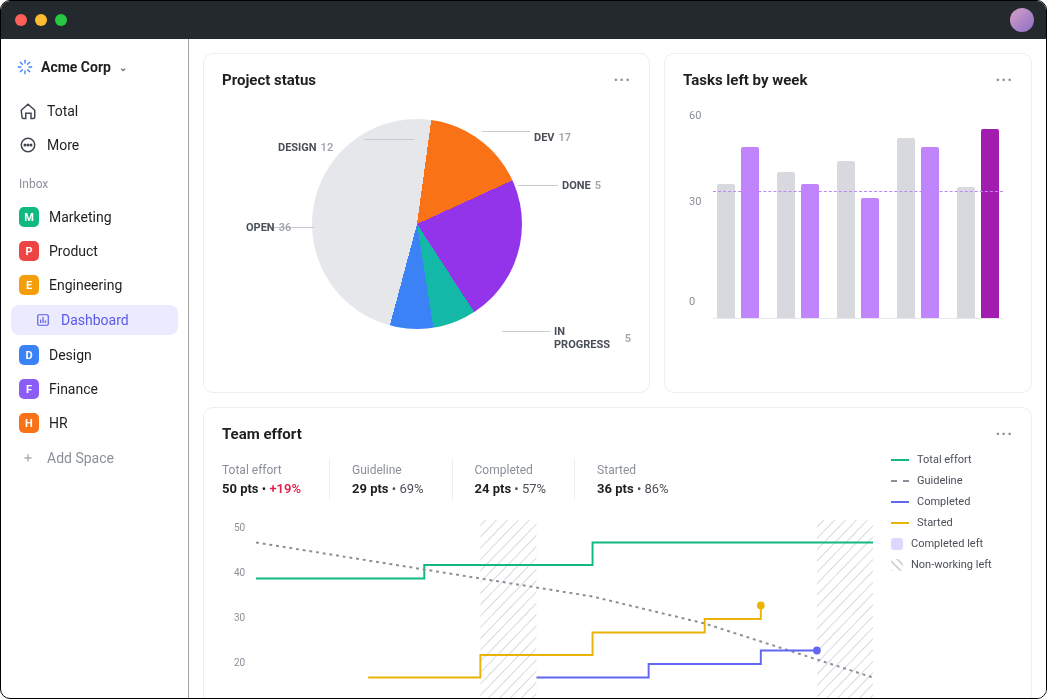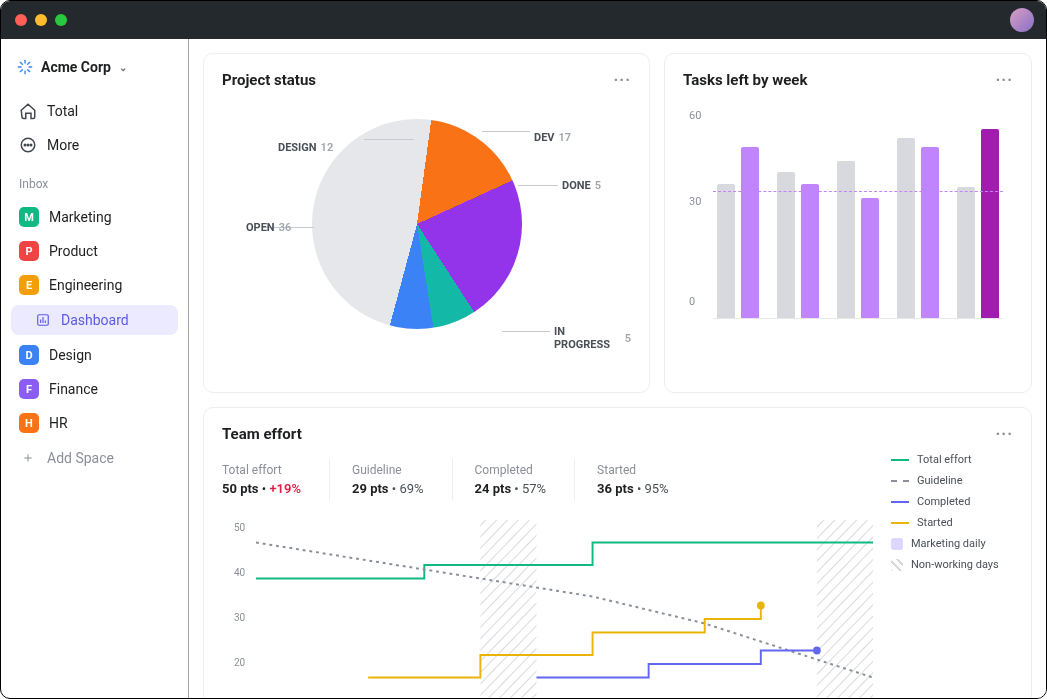--- a/index.html
+++ b/index.html
@@ -270,21 +270,21 @@
               <div class="metric">
                 <div class="mlabel">Guideline</div>
                 <div class="mval"><span>29 pts</span> <span class="mpct">• <span>69%</span></span></div>
               </div>
               <div class="metric">
                 <div class="mlabel">Completed</div>
                 <div class="mval"><span>24 pts</span> <span class="mpct">• <span>57%</span></span></div>
               </div>
               <div class="metric">
                 <div class="mlabel">Started</div>
-                <div class="mval"><span>36 pts</span> <span class="mpct">• <span>95%</span></span></div>
+                <div class="mval"><span>36 pts</span> <span class="mpct">• <span>86%</span></span></div>
               </div>
             </div>
 
             <div class="line-wrap">
               <div class="line-plot">
                 <div class="y-tick" style="top:2px;">50</div>
                 <div class="y-tick" style="top:47px;">40</div>
                 <div class="y-tick" style="top:92px;">30</div>
                 <div class="y-tick" style="top:137px;">20</div>
                 <svg class="lines" id="lines-svg" viewBox="0 0 640 180" preserveAspectRatio="none">
@@ -318,25 +318,25 @@
             <div class="legend-row">
                 <span class="lsw" style="background:#6366f1"></span>
                 <span>Completed</span>
               </div>
             <div class="legend-row">
                 <span class="lsw" style="background:#eab308"></span>
                 <span>Started</span>
               </div>
             <div class="legend-row">
                 <span class="lsw-box" style="background:#ddd6fe"></span>
-                <span>Marketing daily</span>
+                <span>Completed left</span>
               </div>
             <div class="legend-row">
                 <span class="lsw-box" style="background:repeating-linear-gradient(45deg,#d7d9de 0 2px,transparent 2px 6px)"></span>
-                <span>Non-working days</span>
+                <span>Non-working left</span>
               </div>
           </div>
         </div>
       </div>
 
     </main>
   </div>
 </div>
 
 </body></html>

